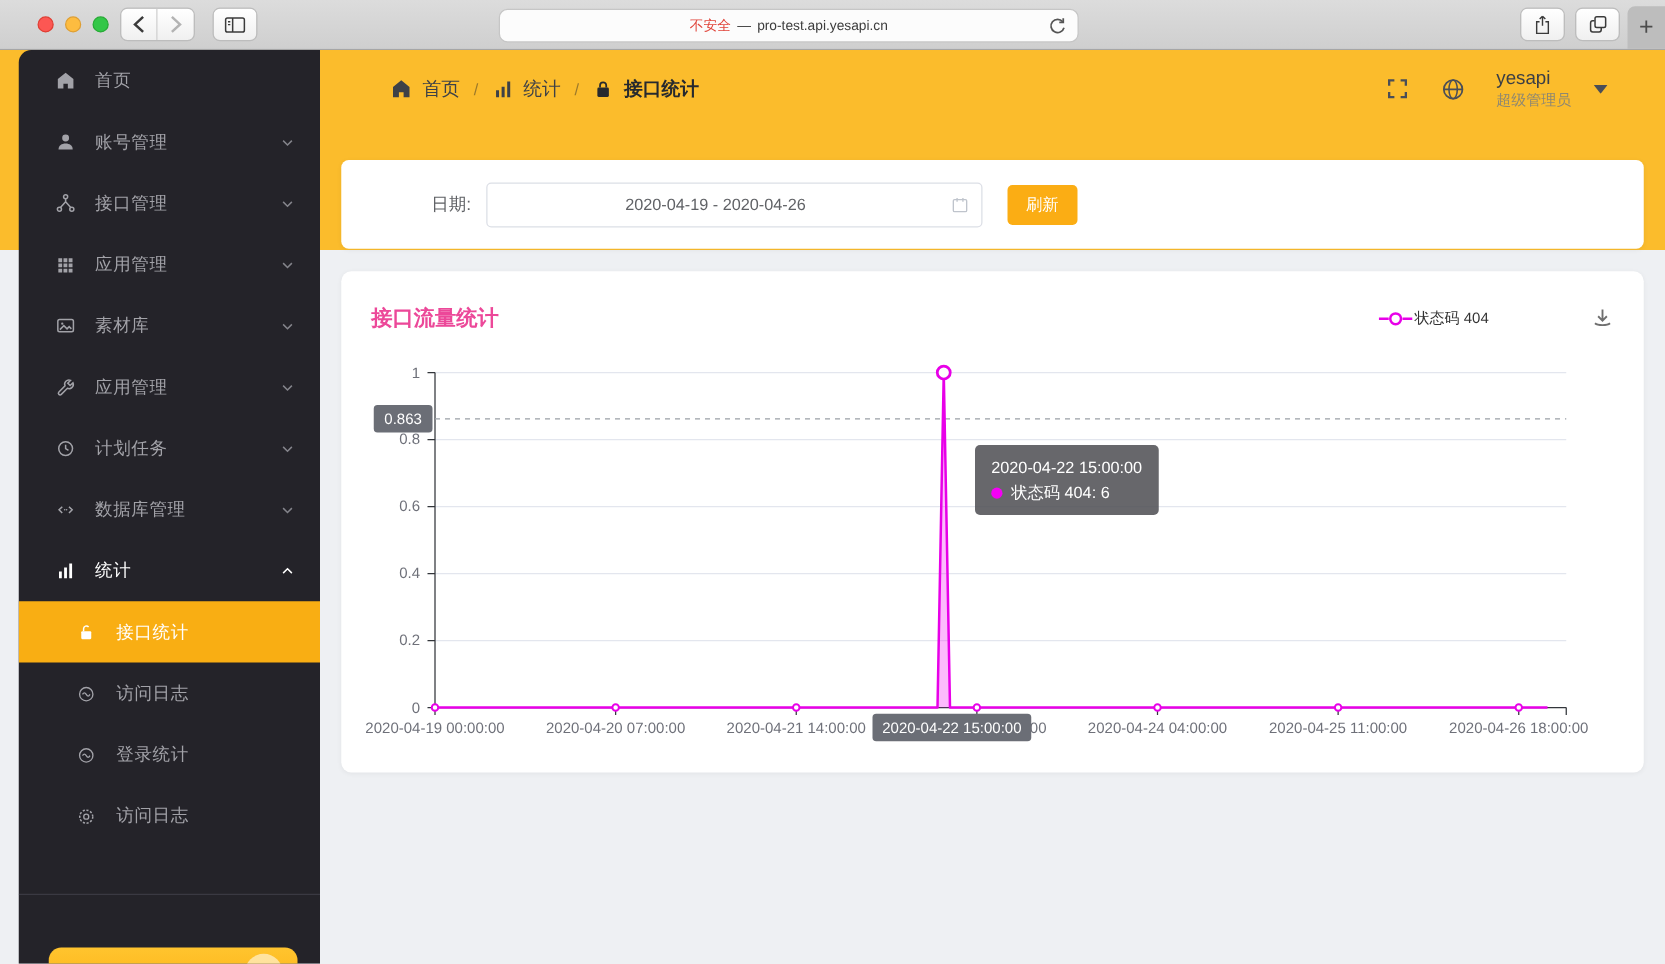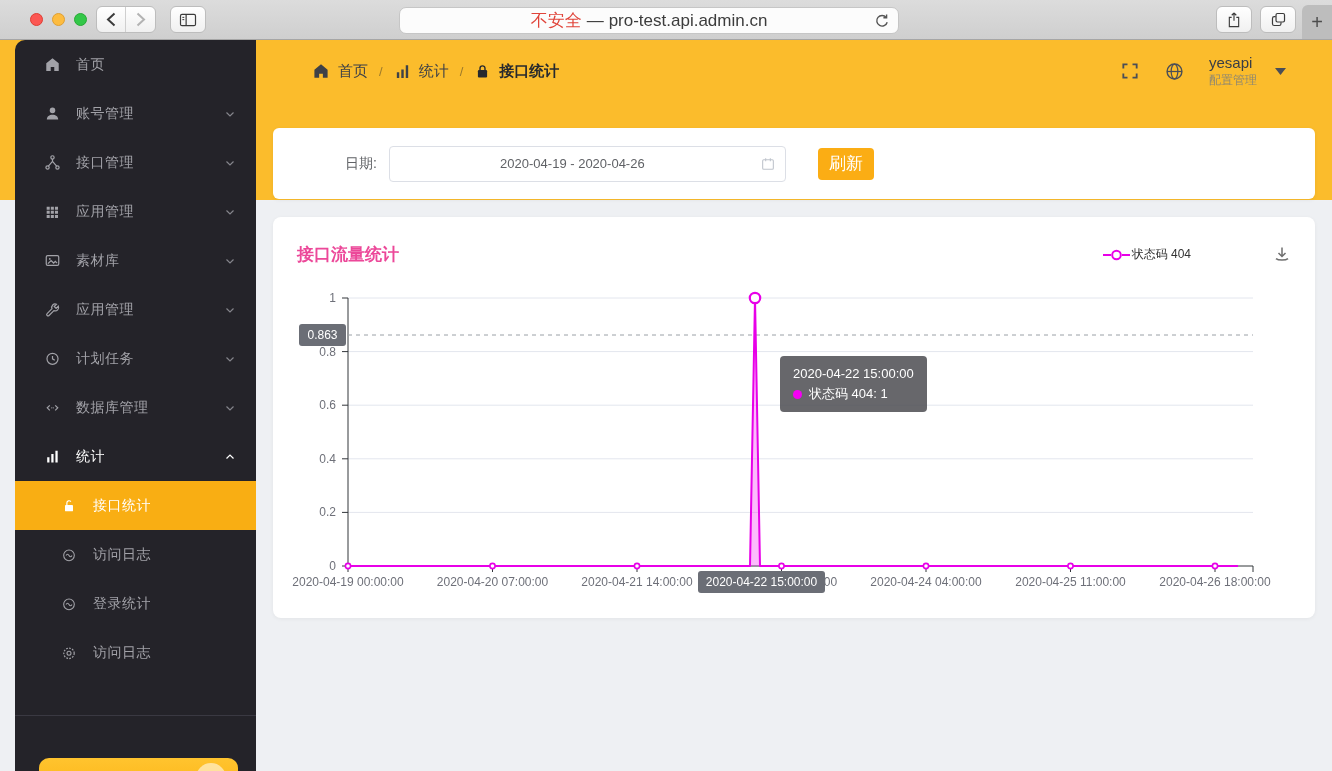--- a/index.html
+++ b/index.html
@@ -18,23 +18,23 @@
                 border:1px solid #bdbdbd; border-radius:6px; display:flex; align-items:center; justify-content:center; }
   .navgroup { left:96px; width:60px; }
   .navgroup .half { width:50%; height:100%; display:flex; align-items:center; justify-content:center; }
   .navgroup .half:first-child { border-right:1px solid #cfcfcf; }
   .togglebtn { left:170px; width:36px; }
   .sharebtn { left:1216px; width:36px; }
   .tabsbtn  { left:1260px; width:36px; }
   .newtab { position:absolute; left:1302px; top:5px; right:0; bottom:0; background:#bdbdbd;
             border-top-left-radius:6px; display:flex; align-items:center; justify-content:center;
             font-size:20px; color:#4c4c4c; font-weight:300; }
-  .urlbar { position:absolute; left:399px; top:7px; width:500px; height:27px; background:#fcfcfc;
+  .urlbar { position:absolute; left:399px; top:7px; width:464px; height:27px; background:#fcfcfc;
             border:1px solid #c6c6c6; border-radius:7px; display:flex; align-items:center;
-            justify-content:center; font-size:17px; color:#3c3c3c; }
+            justify-content:center; font-size:11px; color:#3c3c3c; }
   .urlbar .sec { color:#E0443A; margin-right:5px; }
   .urlbar .sep { margin-right:5px; color:#3c3c3c; }
   .urlbar .reload { position:absolute; right:8px; top:5px; }
 
   
   .orange-band { position:absolute; left:0; top:40px; width:1332px; height:160px; background:#FBBC2C; }
 
   .breadcrumb { position:absolute; left:312px; top:40px; height:62px; display:flex; align-items:center;
                 gap:11px; color:#3E4147; font-size:15px; z-index:5; }
   .breadcrumb .crumb { display:flex; align-items:center; gap:8px; }
@@ -51,22 +51,22 @@
   
   .filter-card { position:absolute; left:273px; top:128px; width:1042px; height:71px; background:#fff;
                  border-radius:6px; box-shadow:0 1px 4px rgba(0,0,0,.06); display:flex; align-items:center;
                  padding:0 24px; z-index:6; }
   .filter-card .flabel { font-size:14px; color:#606266; margin-right:12px;margin-left:48px; }
   .datewrap { position:relative; }
   .date-input { width:397px; height:36px; border:1px solid #DCDFE6; border-radius:4px; text-align:center;
                 font-size:13px; color:#606266; background:#fff; outline:none;
                 font-family:"Liberation Sans","DejaVu Sans",sans-serif; padding-right:30px; }
   .datewrap .cal { position:absolute; right:10px; top:10px; color:#BFC4CC; }
-  .refresh-btn { margin-left:32px; width:56px; height:32px; background:#FBAD14; color:#fff; border:none;
-                 border-radius:4px; font-size:17px; cursor:pointer; }
+  .refresh-btn { margin-left:20px; width:56px; height:32px; background:#FBAD14; color:#fff; border:none;
+                 border-radius:4px; font-size:13px; cursor:pointer; }
 
   
   .sidebar { position:absolute; left:15px; top:40px; width:241px; height:731px; background:#242329;
              border-top-left-radius:10px; z-index:10; overflow:hidden; }
   .nav-item { height:49px; display:flex; align-items:center; padding:0 20px 0 28px; color:#A2A2A8;
               font-size:14px; cursor:pointer; }
   .nav-icon { width:18px; height:18px; margin-right:15px; display:flex; align-items:center; justify-content:center; flex:none; }
   .nav-label { flex:1; letter-spacing:.5px; }
   .nav-chevron { width:12px; height:12px; color:#84848B; flex:none; }
   .nav-item.bright { color:#fff; }
@@ -119,21 +119,21 @@
     <svg class="icon" width="18" height="16" viewBox="0 0 24 20">
       <rect x="2" y="2.5" width="20" height="15" rx="2" fill="none" stroke="#3b3b3b" stroke-width="1.6"></rect>
       <line x1="9.5" y1="2.5" x2="9.5" y2="17.5" stroke="#3b3b3b" stroke-width="1.6"></line>
       <line x1="4.5" y1="6.5" x2="7" y2="6.5" stroke="#3b3b3b" stroke-width="1.4"></line>
       <line x1="4.5" y1="9.5" x2="7" y2="9.5" stroke="#3b3b3b" stroke-width="1.4"></line>
     </svg>
   </div>
   <div class="urlbar">
     <span class="sec">不安全</span>
     <span class="sep">—</span>
-    <span>pro-test.api.admin.cn</span>
+    <span>pro-test.api.yesapi.cn</span>
     <span class="reload">
       <svg class="icon" width="16" height="16" viewBox="0 0 16 16">
         <path d="M13.2 9.2 A5.3 5.3 0 1 1 12.2 4.4" fill="none" stroke="#555" stroke-width="1.4"></path>
         <polyline points="12.6,1.6 12.6,4.8 9.4,4.8" fill="none" stroke="#555" stroke-width="1.4"></polyline>
       </svg>
     </span>
   </div>
   <div class="chrome-btn sharebtn">
     <svg class="icon" width="16" height="18" viewBox="0 0 24 26">
       <path d="M12 2.5 8.6 5.9 M12 2.5l3.4 3.4 M12 2.5V14" fill="none" stroke="#3b3b3b" stroke-width="1.7"></path>
@@ -181,21 +181,21 @@
   <svg class="icon" width="20" height="20" viewBox="0 0 24 24">
     <path d="M4 9V4h5 M15 4h5v5 M20 15v5h-5 M9 20H4v-5" fill="none" stroke="#4A4E57" stroke-width="2.2"></path>
   </svg>
   <svg class="icon" width="21" height="21" viewBox="0 0 24 24">
     <circle cx="12" cy="12" r="8.5" fill="none" stroke="#4A4E57" stroke-width="1.6"></circle>
     <ellipse cx="12" cy="12" rx="3.8" ry="8.5" fill="none" stroke="#4A4E57" stroke-width="1.4"></ellipse>
     <line x1="3.5" y1="12" x2="20.5" y2="12" stroke="#4A4E57" stroke-width="1.4"></line>
   </svg>
   <div class="userblock">
     <div class="uname">yesapi</div>
-    <div class="urole">配置管理</div>
+    <div class="urole">超级管理员</div>
   </div>
   <svg class="icon caret" width="11" height="7" viewBox="0 0 11 7">
       <path d="M0 0h11L5.5 7Z" fill="#4A4E57"></path>
     </svg>
 </div>
 
 <div class="filter-card">
   <span class="flabel">日期:</span>
   <span class="datewrap">
     <input class="date-input" type="text" value="2020-04-19 - 2020-04-26" style="">
@@ -480,16 +480,16 @@
     <g>
       <rect x="425" y="354" width="127" height="22" rx="3" fill="#6B6E76"></rect>
       <text x="488.5" y="369" font-size="12" fill="#ffffff" text-anchor="middle">2020-04-22 15:00:00</text>
     </g>
   </svg>
 
   <div class="tooltip">
     <div>2020-04-22 15:00:00</div>
     <div class="tt-row">
       <span class="tt-dot"></span>
-      <span>状态码 404: 1</span>
+      <span>状态码 404: 6</span>
     </div>
   </div>
 </div>
 
 </body></html>

